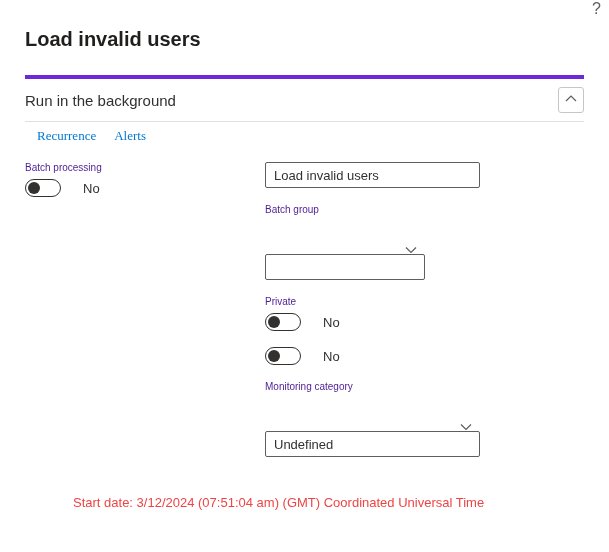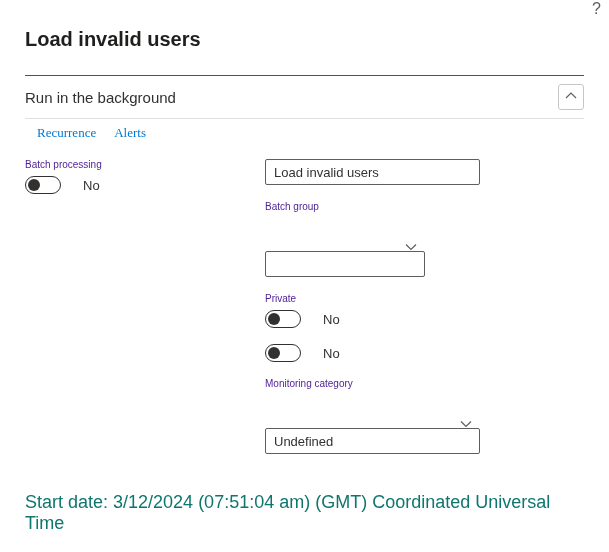--- a/index.html
+++ b/index.html
@@ -22,21 +22,21 @@
     .page-title {
       font-size: 20px;
       font-weight: 600;
       margin: 18px 0 24px 0;
       color: #201f1e;
     }
     .section-header {
       display: flex;
       justify-content: space-between;
       align-items: center;
-      border-top: 1px solid #6d28d9;
+      border-top: 4px solid #6d28d9;
       border-bottom: 1px solid #e1dfdd;
       padding: 8px 0;
       margin-bottom: 6px;
     }
     .section-title {
       font-size: 15px;
       font-weight: 400;
       color: #323130;
     }
     .collapse-btn {
@@ -127,23 +127,24 @@
     .select-wrap .chev {
       position: absolute;
       right: 8px;
       top: 50%;
       transform: translateY(-50%);
       pointer-events: none;
     }
     .select-wrap .chev svg { width: 12px; height: 12px; }
     .select.narrow { width: 160px; }
     .start-date {
-      font-size: 18px;
-      color: #0f766e;
+      font-size: 13px;
+      color: #ef4444;
       margin-top: 22px;
+      margin-left: 48px;
     }
   </style>
 </head>
 <body>
 
 <span class="help-icon">?</span>
 
 <h1 class="page-title">Load invalid users</h1>
 
 <div class="section-header">

